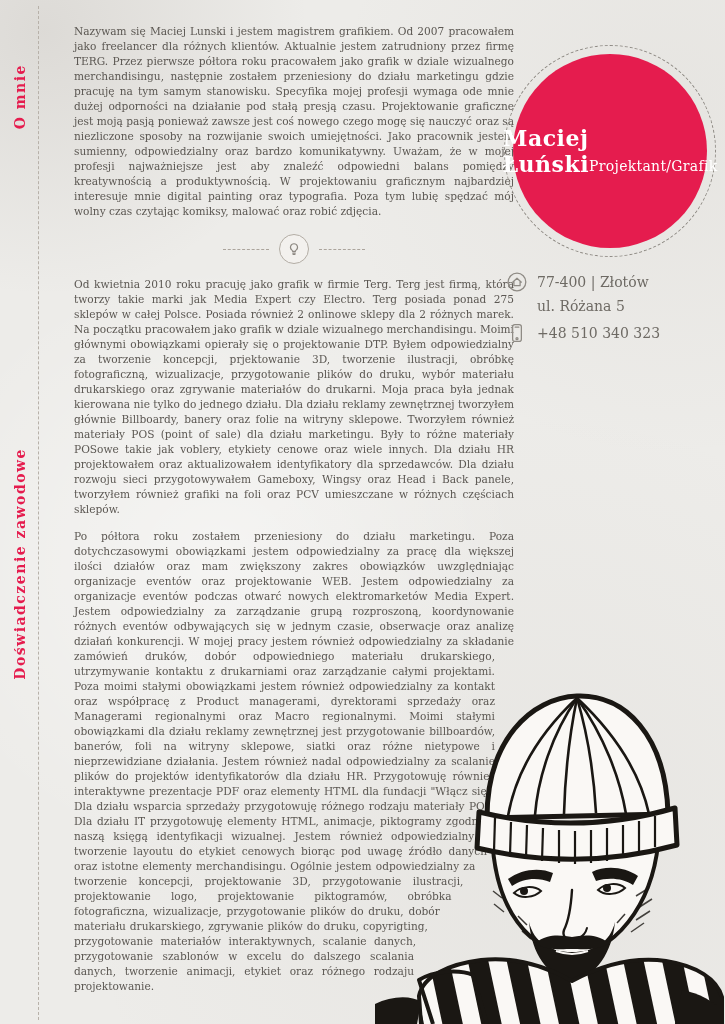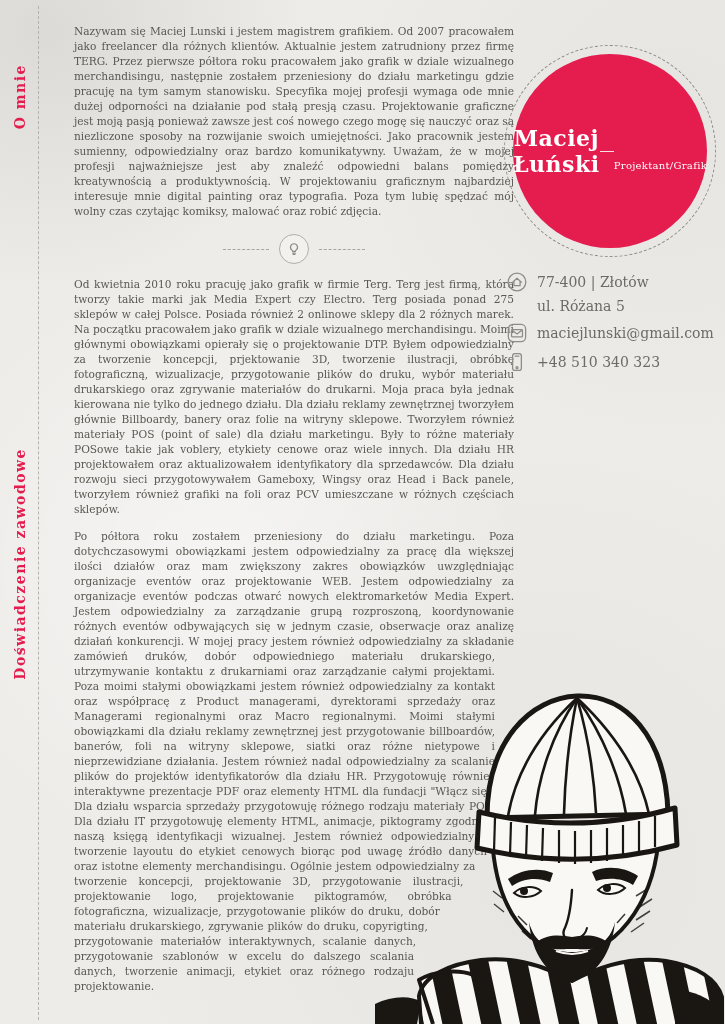--- a/index.html
+++ b/index.html
@@ -40,21 +40,21 @@
 
   .portrait-spacer { float:right; width:100px; height:460px; shape-margin:6px;
     shape-outside: polygon(87% 28%, 100% 28%, 100% 100%, 0% 100%, 0% 94%, 29% 86%, 87% 70%); }
 
   .badge-ring { position:absolute; left:504px; top:45px; width:212px; height:212px;
                 border:1.5px dashed #8f8b85; border-radius:50%; }
   .badge { position:absolute; inset:8px; border-radius:50%; background:#e51c4e;
            display:flex; flex-direction:row; align-items:center; justify-content:center; text-align:center; }
   .badge-name  { color:#fff; font-size:22px; font-weight:bold; letter-spacing:.5px; }
   .badge-rule  { width:142px; height:1px; background:rgba(255,255,255,.85); margin:9px 0 8px; }
-  .badge-title { color:#fff; font-size:10px; letter-spacing:.3px;margin-top:29px; }
+  .badge-title { color:#fff; font-size:14px; letter-spacing:.3px;margin-top:29px; }
 
   .contact { position:absolute; left:507px; top:272px; }
   .contact-row { display:flex; align-items:center; margin-bottom:9px; }
   .contact-icon { width:20px; height:20px; margin-right:10px; flex:none; color:#8f8b85; }
   .contact-icon svg { width:20px; height:20px; display:block; }
   .contact-text { font-size:14px; color:#6e6a64; }
   .indent { margin-left:30px; margin-top:-3px; }
 
   .portrait { position:absolute; right:0; bottom:0; width:350px; height:340px; }
 </style>
@@ -106,30 +106,20 @@
       <span class="contact-icon">
         <svg viewBox="0 0 22 22" fill="none" stroke="currentColor" stroke-width="1.4" stroke-linecap="round" stroke-linejoin="round">
           <circle cx="11" cy="11" r="9.7"></circle>
           <path d="M6.2 11.2 L11 6.8 L15.8 11.2 M7.6 10.4 V15 H14.4 V10.4"></path>
         </svg>
       </span>
       <span class="contact-text">77-400 | Złotów</span>
     </div>
     <div class="contact-row indent">
       <span class="contact-text">ul. Różana 5</span>
-    </div>
-    <div class="contact-row">
-      <span class="contact-icon">
-        <svg viewBox="0 0 22 22" fill="none" stroke="currentColor" stroke-width="1.4" stroke-linecap="round" stroke-linejoin="round">
-          <rect x="1.5" y="1.5" width="19" height="19" rx="5"></rect>
-          <rect x="5" y="7.2" width="12" height="8" rx="1"></rect>
-          <path d="M5.3 7.8 L11 12 L16.7 7.8"></path>
-        </svg>
-      </span>
-      <span class="contact-text">maciejlunski@gmail.com</span>
     </div>
     <div class="contact-row">
       <span class="contact-icon">
         <svg viewBox="0 0 22 22" fill="none" stroke="currentColor" stroke-width="1.4" stroke-linecap="round" stroke-linejoin="round">
           <rect x="6.2" y="1.8" width="9.6" height="18.4" rx="2.4"></rect>
           <line x1="9" y1="4.6" x2="13" y2="4.6"></line>
           <circle cx="11" cy="17.2" r="1.1"></circle>
         </svg>
       </span>
       <span class="contact-text">+48 510 340 323</span>

